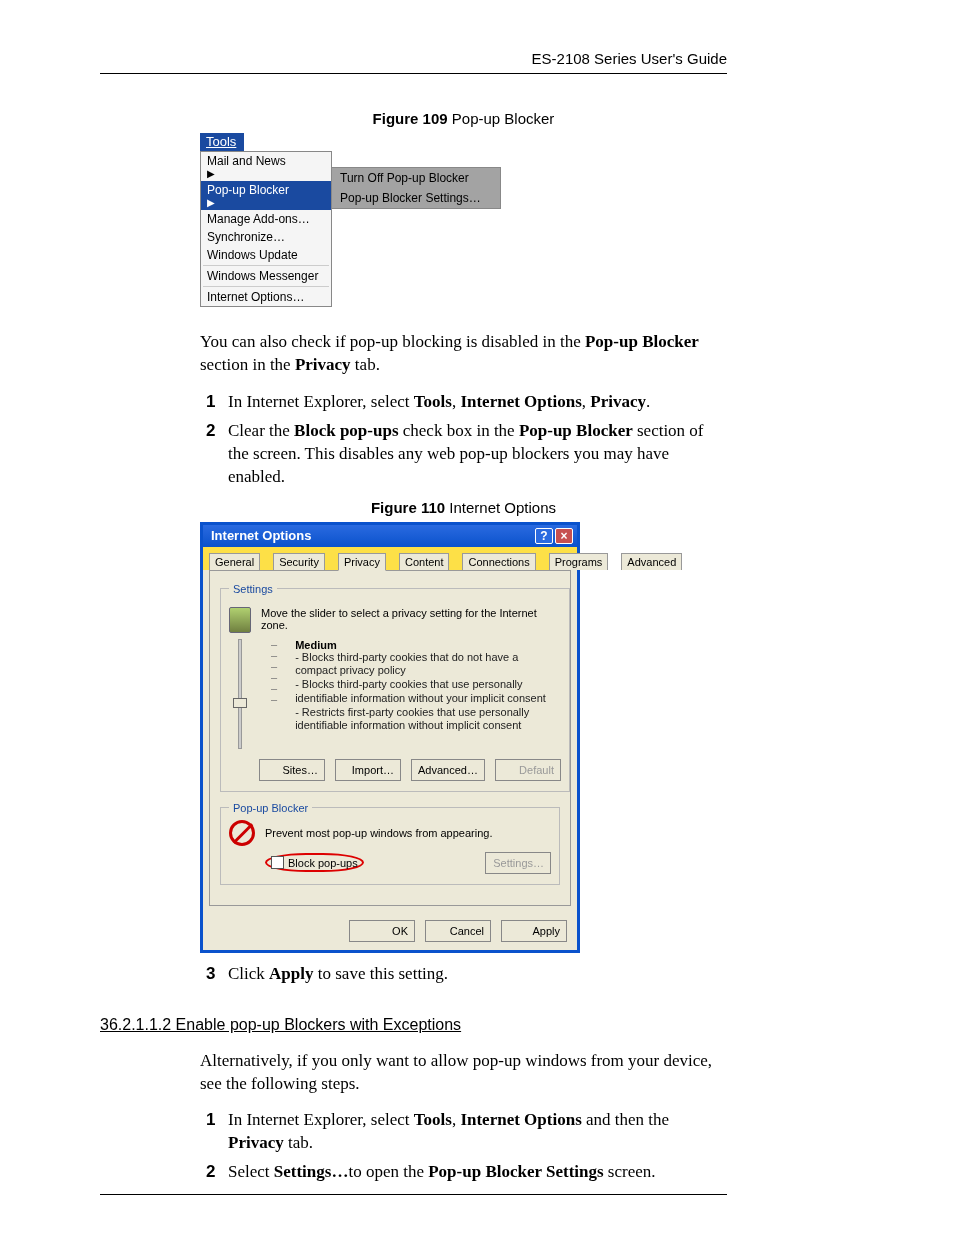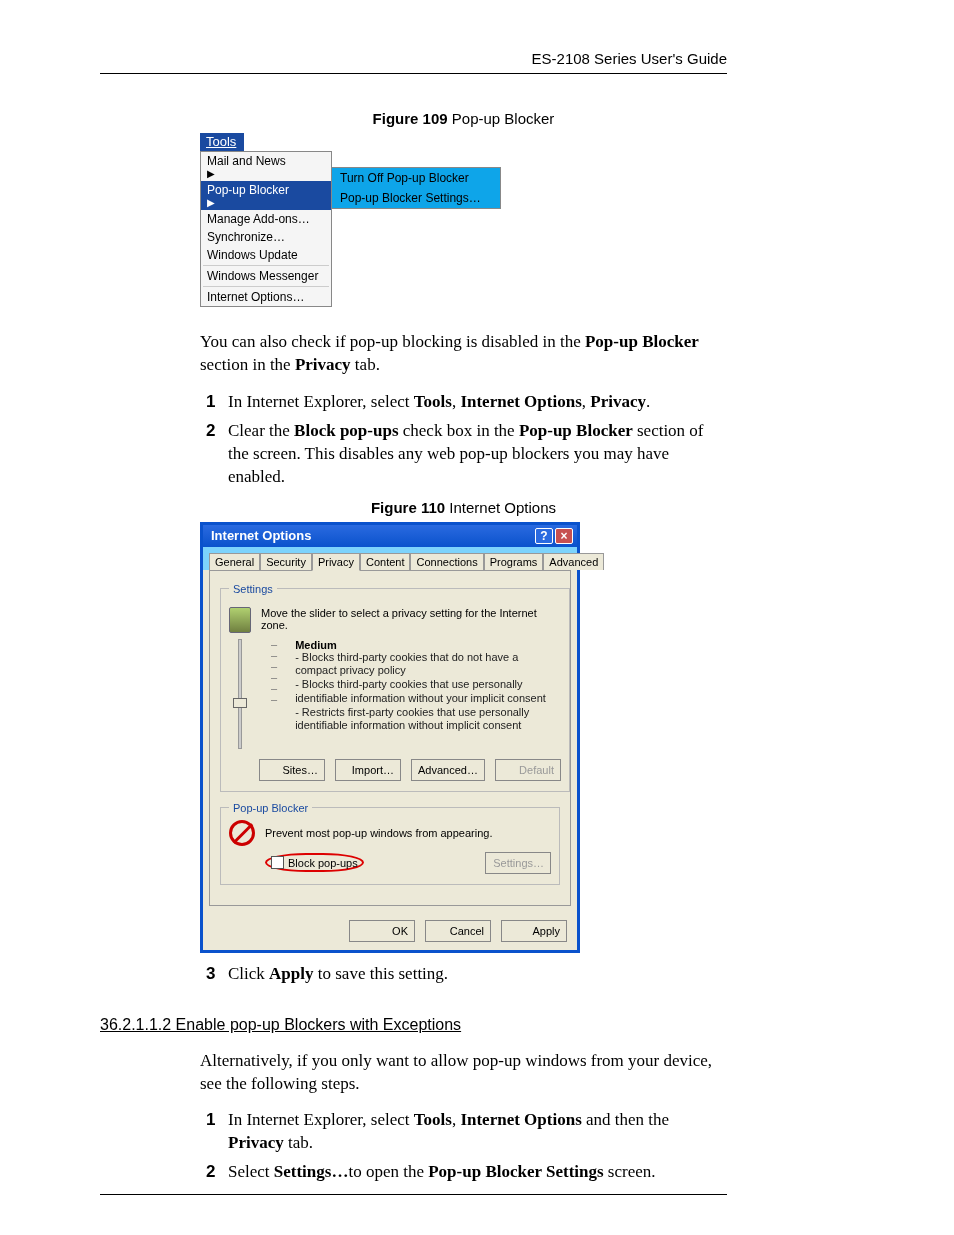--- a/index.html
+++ b/index.html
@@ -104,21 +104,21 @@
   .menu109 .mi.hl {
     background: #1a4aa0;
     color: #fff;
   }
   .menu109 .sep {
     border-top: 1px solid #ccc;
     margin: 1px 2px;
   }
   .submenu109 {
     border: 1px solid #888;
-    background: #0ea5e9;
+    background: #a3a3a3;
     font-family: Tahoma, Arial, sans-serif;
     font-size: 12px;
     width: 170px;
     align-self: flex-start;
     margin-top: 16px;
     margin-left: -1px;
   }
   .submenu109 .smi {
     padding: 3px 8px;
     white-space: nowrap;
@@ -152,23 +152,23 @@
     background: #c75050;
     color: #fff;
     font-size: 12px;
     text-align: center;
     line-height: 14px;
     border-radius: 2px;
   }
   .tbtn.help { background: #2a6ae0; }
   .tabs {
     display: flex;
-    background: #7dd3fc;
+    background: #fde047;
     padding: 6px 6px 0 6px;
-    gap: 0;
+    gap: 13px;
     align-items: flex-end;
   }
   .tab {
     border: 1px solid #999;
     border-bottom: none;
     background: #ece9d8;
     padding: 2px 5px;
     font-size: 11px;
     position: relative;
   }

